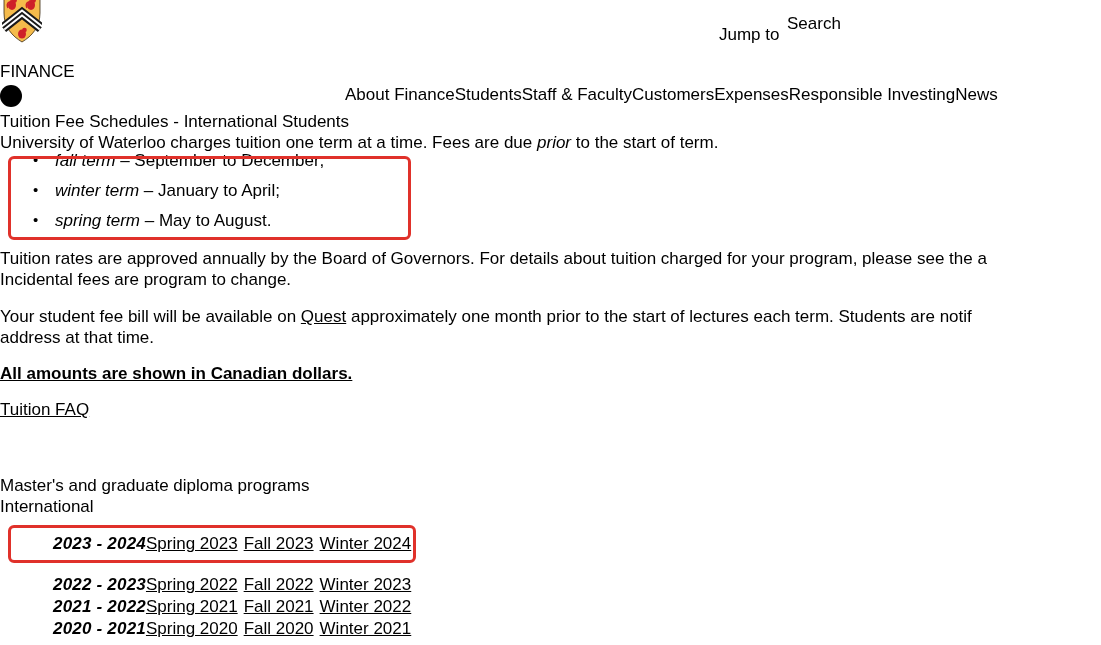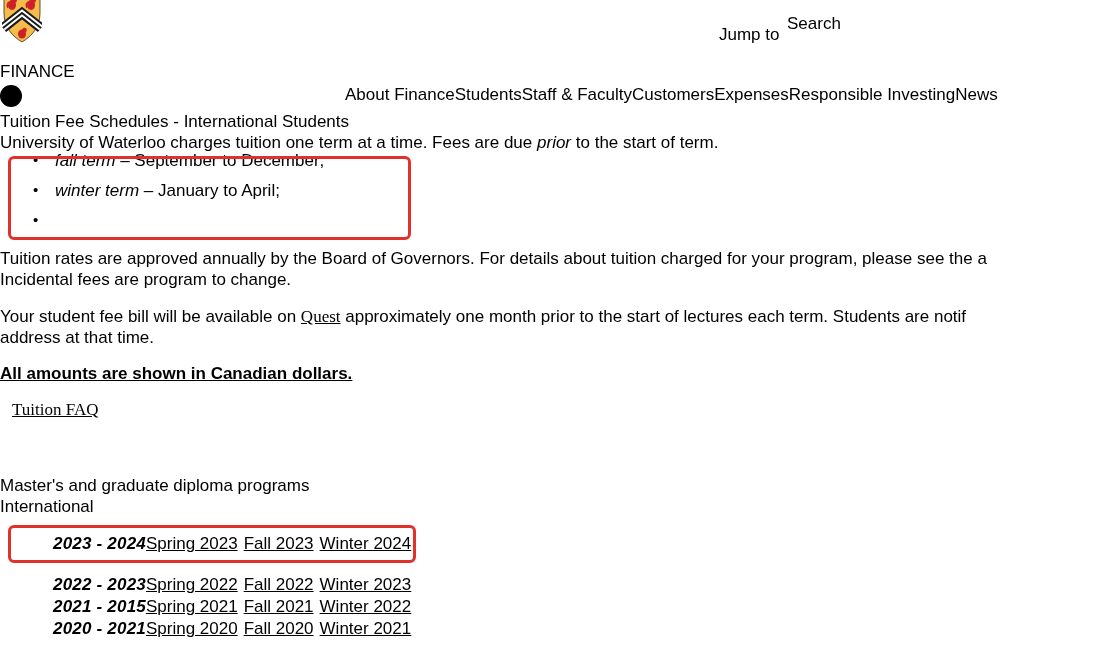--- a/index.html
+++ b/index.html
@@ -1,20 +1,20 @@
 <!DOCTYPE html>
 <html><head>
 <meta charset="utf-8">
 <style>
   * { margin:0; padding:0; box-sizing:border-box; }
   html,body { width:1101px; height:645px; overflow:hidden; background:#fff; }
   body { font-family:"Liberation Sans", sans-serif; color:#000; font-size:17px; position:relative; }
   .abs { position:absolute; }
   .nowrap { white-space:nowrap; }
-  a, .ulink { color:#000; text-decoration:underline; cursor:pointer;font-family:Liberation Serif, serif; }
+  a, .ulink { color:#000; text-decoration:underline; cursor:pointer; }
   .navbar span { cursor:pointer; }
   .gray { color:#000000; }
   .bold { font-weight:bold; }
   .ital { font-style:italic;margin-top:36px; }
   .year { font-weight:bold; font-style:italic; letter-spacing:0.2px;margin-left:39px; }
   .term-link { text-decoration:underline; cursor:pointer; }
   .term-link + .term-link { margin-left:6px; }
   .bullet-row { position:absolute; left:0; }
   .bullet-dot { position:absolute; left:33px; top:0; font-size:15px; }
   .bullet-text { position:absolute; left:55px; top:0; white-space:nowrap; }
@@ -61,46 +61,47 @@
 <div class="bullet-row" style="top:151px; width:430px; height:20px;">
   <span class="bullet-dot">•</span>
   <span class="bullet-text"><span class="ital">fall term</span><span> – September to December;</span></span>
 </div>
 <div class="bullet-row" style="top:181px; width:430px; height:20px;">
   <span class="bullet-dot">•</span>
   <span class="bullet-text"><span class="ital">winter term</span><span> – January to April;</span></span>
 </div>
 <div class="bullet-row" style="top:211px; width:430px; height:20px;">
   <span class="bullet-dot">•</span>
+  <span class="bullet-text"><span class="ital">spring term</span><span> – May to August.</span></span>
 </div>
 
 <div class="red-box" style="left:8px; top:156px; width:403px; height:84px;"></div>
 
 <div class="abs nowrap" style="left:0; top:249px;">Tuition rates are approved annually by the Board of Governors. For details about tuition charged for your program, please see the a</div>
 <div class="abs nowrap" style="left:0; top:270px;">Incidental fees are program to change.</div>
 
 <div class="abs nowrap" style="left:0; top:307px;">
   <span>Your student fee bill will be available on </span><span class="ulink">Quest</span><span> approximately one month prior to the start of lectures each term. Students are notif</span>
 </div>
 <div class="abs nowrap" style="left:0; top:328px;">address at that time.</div>
 
 <div class="abs nowrap bold" style="left:0; top:364px;text-decoration:underline;">All amounts are shown in Canadian dollars.</div>
 
-<div class="abs ulink" style="left:12px; top:400px;text-align:center;">Tuition FAQ</div>
+<div class="abs ulink" style="left:0; top:400px;text-align:center;">Tuition FAQ</div>
 
 <div class="abs nowrap" style="left:0; top:476px;">Master's and graduate diploma programs</div>
 <div class="abs nowrap" style="left:0; top:497px;">International</div>
 
 <div class="abs nowrap" style="left:14px; top:534px;">
   <span class="year">2023 - 2024</span><span class="term-link">Spring 2023</span><span class="term-link">Fall 2023</span><span class="term-link">Winter 2024</span>
 </div>
 
 <div class="red-box" style="left:8px; top:525px; width:408px; height:38px;"></div>
 
 <div class="abs nowrap" style="left:14px; top:575px;">
   <span class="year">2022 - 2023</span><span class="term-link">Spring 2022</span><span class="term-link">Fall 2022</span><span class="term-link">Winter 2023</span>
 </div>
 <div class="abs nowrap" style="left:14px; top:597px;">
-  <span class="year">2021 - 2015</span><span class="term-link">Spring 2021</span><span class="term-link">Fall 2021</span><span class="term-link">Winter 2022</span>
+  <span class="year">2021 - 2022</span><span class="term-link">Spring 2021</span><span class="term-link">Fall 2021</span><span class="term-link">Winter 2022</span>
 </div>
 <div class="abs nowrap" style="left:14px; top:619px;">
   <span class="year">2020 - 2021</span><span class="term-link">Spring 2020</span><span class="term-link">Fall 2020</span><span class="term-link">Winter 2021</span>
 </div>
 
 </body></html>

